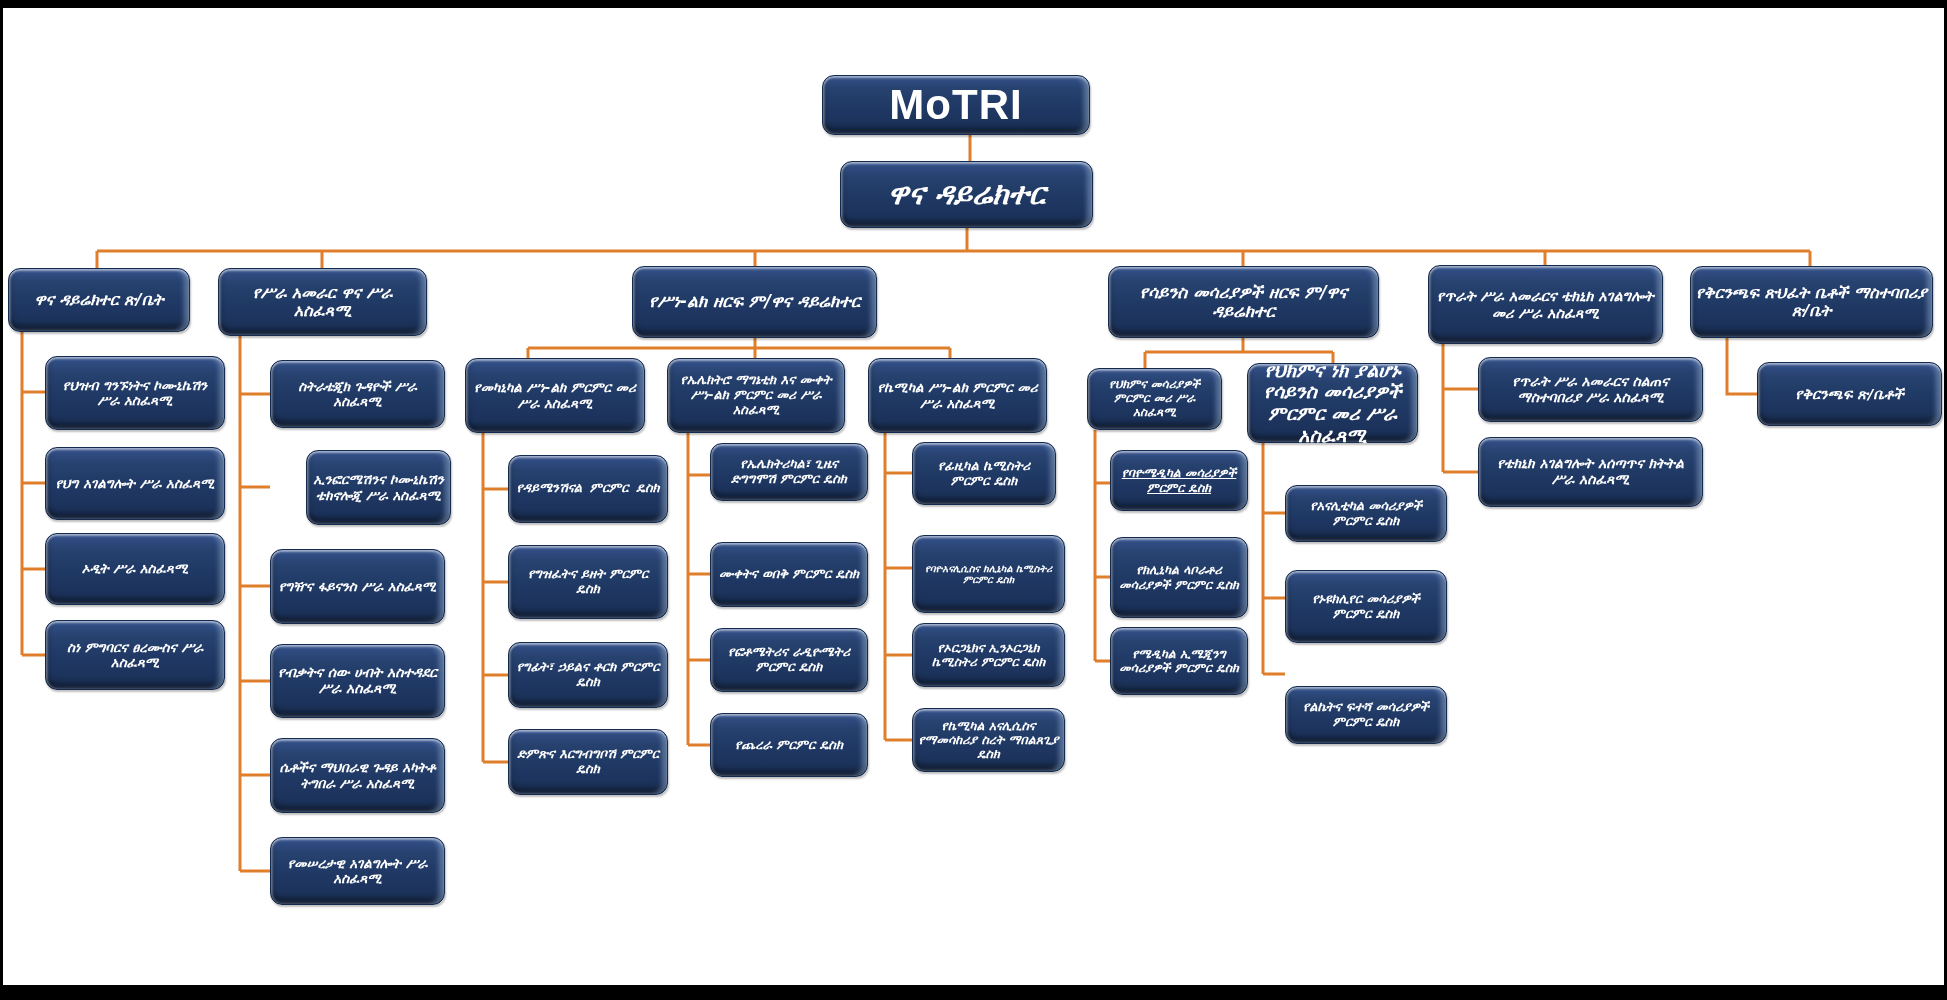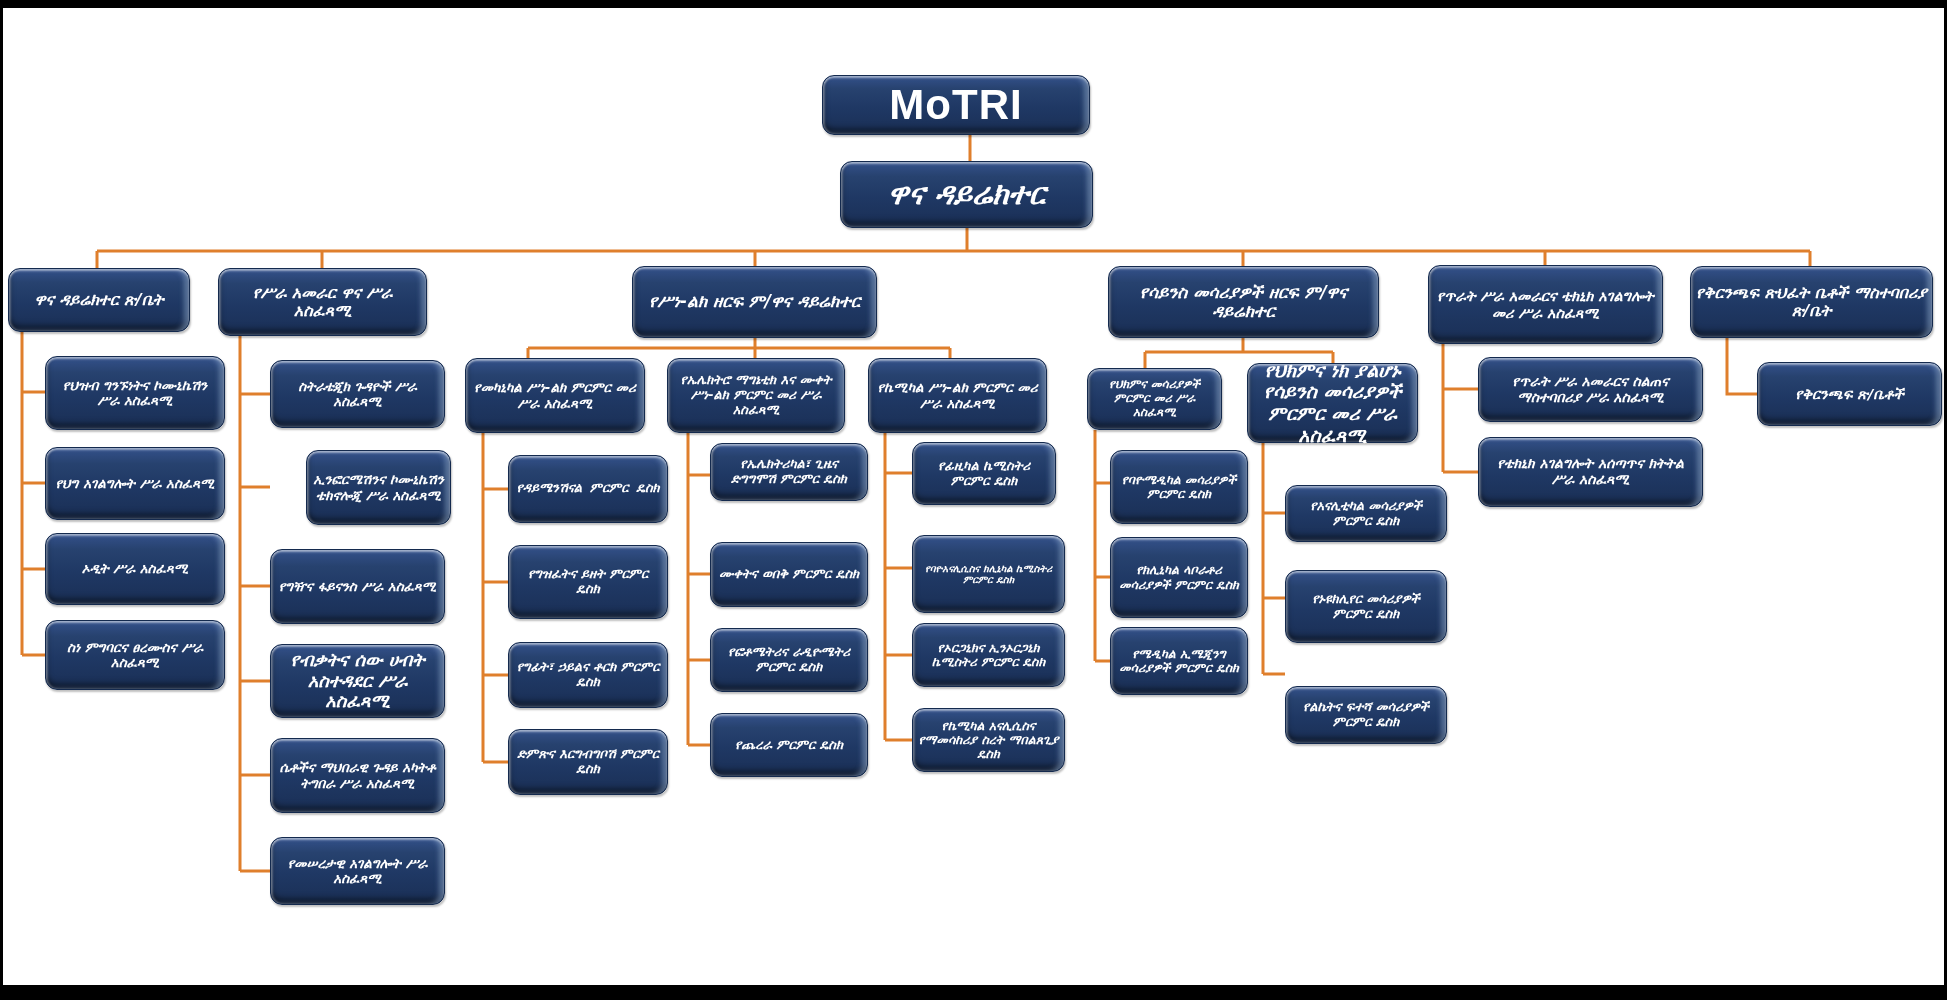--- a/index.html
+++ b/index.html
@@ -66,21 +66,21 @@
   <div class="node" style="left:1690px;top:266px;width:243px;height:72px;font-size:16px;">የቅርንጫፍ ጽህፈት ቤቶች ማስተባበሪያ ጽ/ቤት</div>
 
   <div class="node" style="left:45px;top:356px;width:180px;height:74px;font-size:13.5px;">የህዝብ ግንኙነትና ኮሙኒኬሽን ሥራ አስፈጻሚ</div>
   <div class="node" style="left:45px;top:447px;width:180px;height:73px;font-size:13.5px;">የህግ አገልግሎት ሥራ አስፈጻሚ</div>
   <div class="node" style="left:45px;top:533px;width:180px;height:72px;font-size:13.5px;">ኦዲት ሥራ አስፈጻሚ</div>
   <div class="node" style="left:45px;top:620px;width:180px;height:70px;font-size:13.5px;">ስነ ምግባርና ፀረሙስና ሥራ አስፈጻሚ</div>
 
   <div class="node" style="left:270px;top:360px;width:175px;height:68px;font-size:13.5px;">ስትራቴጂክ ጉዳዮች ሥራ አስፈጻሚ</div>
   <div class="node" style="left:270px;top:450px;width:145px;height:75px;font-size:13.5px;margin-left:36px;">ኢንፎርሜሽንና ኮሙኒኬሽን ቴክኖሎጂ ሥራ አስፈጻሚ</div>
   <div class="node" style="left:270px;top:549px;width:175px;height:75px;font-size:13.5px;">የግዥና ፋይናንስ ሥራ አስፈጻሚ</div>
-  <div class="node" style="left:270px;top:644px;width:175px;height:74px;font-size:18px;">የብቃትና ሰው ሀብት አስተዳደር ሥራ አስፈጻሚ</div>
+  <div class="node" style="left:270px;top:644px;width:175px;height:74px;font-size:14px;">የብቃትና ሰው ሀብት አስተዳደር ሥራ አስፈጻሚ</div>
   <div class="node" style="left:270px;top:738px;width:175px;height:75px;font-size:13.5px;">ሴቶችና ማህበራዊ ጉዳይ አካትቶ ትግበራ ሥራ አስፈጻሚ</div>
   <div class="node" style="left:270px;top:837px;width:175px;height:68px;font-size:13.5px;">የመሠረታዊ አገልግሎት ሥራ አስፈጻሚ</div>
 
   <div class="node" style="left:465px;top:358px;width:180px;height:75px;font-size:13.5px;">የመካኒካል ሥነ-ልክ ምርምር መሪ ሥራ አስፈጻሚ</div>
   <div class="node" style="left:508px;top:455px;width:160px;height:68px;font-size:13px;font-family:Liberation Mono, monospace;">የዳይሜንሽናል ምርምር ዴስክ</div>
   <div class="node" style="left:508px;top:545px;width:160px;height:74px;font-size:13px;">የግዝፈትና ይዘት ምርምር ዴስክ</div>
   <div class="node" style="left:508px;top:642px;width:160px;height:66px;font-size:13px;">የግፊት፣ ኃይልና ቶርክ ምርምር ዴስክ</div>
   <div class="node" style="left:508px;top:729px;width:160px;height:66px;font-size:13px;">ድምጽና እርግብግቦሽ ምርምር ዴስክ</div>
 
   <div class="node" style="left:667px;top:358px;width:178px;height:75px;font-size:13px;">የኤሌክትሮ ማግኔቲክ እና ሙቀት ሥነ-ልክ ምርምር መሪ ሥራ አስፈጻሚ</div>
@@ -89,21 +89,21 @@
   <div class="node" style="left:710px;top:628px;width:158px;height:64px;font-size:13px;">የፎቶሜትሪና ራዲዮሜትሪ ምርምር ዴስክ</div>
   <div class="node" style="left:710px;top:713px;width:158px;height:64px;font-size:13px;">የጨረራ ምርምር ዴስክ</div>
 
   <div class="node" style="left:868px;top:358px;width:179px;height:75px;font-size:13.5px;">የኬሚካል ሥነ-ልክ ምርምር መሪ ሥራ አስፈጻሚ</div>
   <div class="node" style="left:912px;top:442px;width:144px;height:63px;font-size:13px;">የፊዚካል ኬሚስትሪ ምርምር ዴስክ</div>
   <div class="node" style="left:912px;top:535px;width:153px;height:78px;font-size:10px;">የባዮአናሊሲስና ክሊኒካል ኬሚስትሪ ምርምር ዴስክ</div>
   <div class="node" style="left:912px;top:623px;width:153px;height:64px;font-size:12.5px;">የኦርጋኒክና ኢንኦርጋኒክ ኬሚስትሪ ምርምር ዴስክ</div>
   <div class="node" style="left:912px;top:708px;width:153px;height:64px;font-size:12.5px;">የኬሚካል አናሊሲስና የማመሳከሪያ ስረት ማበልጸጊያ ዴስክ</div>
 
   <div class="node" style="left:1087px;top:368px;width:135px;height:62px;font-size:12px;">የህክምና መሳሪያዎች ምርምር መሪ ሥራ አስፈጻሚ</div>
-  <div class="node" style="left:1110px;top:450px;width:138px;height:74px;font-size:12.5px;">የባዮሜዲካል መሳሪያዎች ምርምር ዴስክ</div>
+  <div class="node" style="left:1110px;top:450px;width:138px;height:61px;font-size:12.5px;text-decoration:underline;">የባዮሜዲካል መሳሪያዎች ምርምር ዴስክ</div>
   <div class="node" style="left:1110px;top:537px;width:138px;height:81px;font-size:12.5px;">የክሊኒካል ላቦራቶሪ መሳሪያዎች ምርምር ዴስክ</div>
   <div class="node" style="left:1110px;top:627px;width:138px;height:68px;font-size:12.5px;">የሜዲካል ኢሜጂንግ መሳሪያዎች ምርምር ዴስክ</div>
 
   <div class="node" style="left:1247px;top:363px;width:171px;height:80px;font-size:19px;">የህክምና ነክ ያልሆኑ የሳይንስ መሳሪያዎች ምርምር መሪ ሥራ አስፈጻሚ</div>
   <div class="node" style="left:1285px;top:485px;width:162px;height:57px;font-size:13px;">የአናሊቲካል መሳሪያዎች ምርምር ዴስክ</div>
   <div class="node" style="left:1285px;top:570px;width:162px;height:73px;font-size:13px;">የኑዩክሊየር መሳሪያዎች ምርምር ዴስክ</div>
   <div class="node" style="left:1285px;top:645px;width:162px;height:58px;font-size:13px;margin-top:41px;">የልኬትና ፍተሻ መሳሪያዎች ምርምር ዴስክ</div>
 
   <div class="node" style="left:1478px;top:357px;width:225px;height:65px;font-size:14px;">የጥራት ሥራ አመራርና ስልጠና ማስተባበሪያ ሥራ አስፈጻሚ</div>
   <div class="node" style="left:1478px;top:437px;width:225px;height:70px;font-size:14px;">የቴክኒክ አገልግሎት አሰጣጥና ክትትል ሥራ አስፈጻሚ</div>

